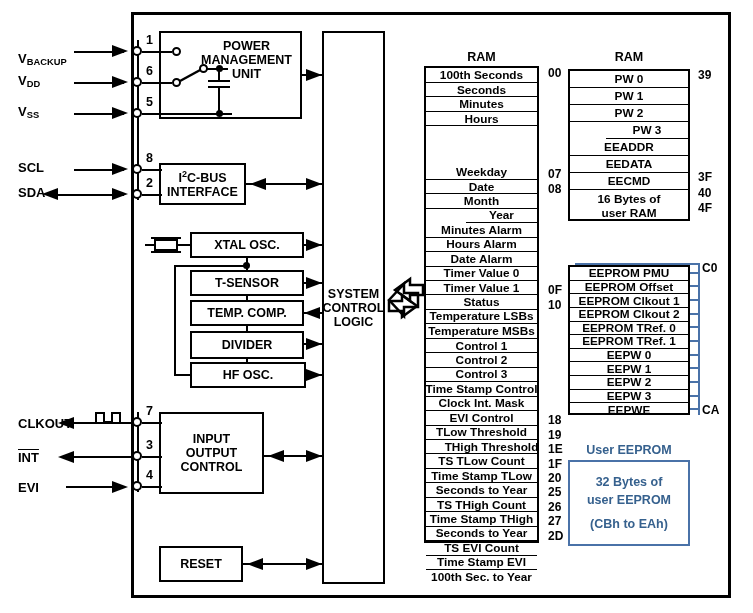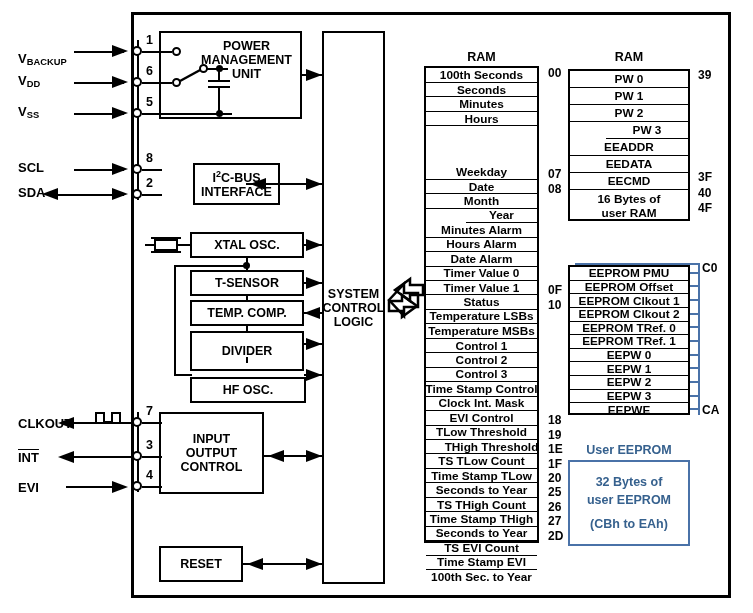--- a/index.html
+++ b/index.html
@@ -231,21 +231,21 @@
   <div class="h" style="left:208px;top:86px;width:22px;"></div>
   <div class="v" style="left:218px;top:86px;height:27px;"></div>
   <div class="h" style="left:142px;top:113px;width:90px;"></div>
   <div class="dot" style="left:216px;top:110px;"></div>
 
   <div class="h" style="left:302px;top:74px;width:20px;"></div>
   <svg class="ovl">
     <polygon points="306,69 322,75 306,81" fill="#000"></polygon>
   </svg>
 
-  <div class="blk" style="left:159px;top:163px;width:87px;height:42px;margin-left:34px;">
+  <div class="blk" style="left:159px;top:163px;width:87px;height:42px;">
     <div>
       <div>
         <span>I</span><sup style="font-size:0.72em;">2</sup><span>C-BUS</span>
       </div>
       <div>INTERFACE</div>
     </div>
   </div>
   <div class="h" style="left:142px;top:169px;width:20px;"></div>
   <div class="h" style="left:142px;top:194px;width:20px;"></div>
   <div class="h" style="left:246px;top:183px;width:76px;"></div>
@@ -264,24 +264,24 @@
 
   <div class="blk" style="left:190px;top:232px;width:114px;height:26px;">
       <span>XTAL OSC.</span>
     </div>
   <div class="blk" style="left:190px;top:270px;width:114px;height:26px;">
       <span>T-SENSOR</span>
     </div>
   <div class="blk" style="left:190px;top:300px;width:114px;height:26px;">
       <span>TEMP. COMP.</span>
     </div>
-  <div class="blk" style="left:190px;top:331px;width:114px;height:40px;">
+  <div class="blk" style="left:190px;top:331px;width:114px;height:28px;">
       <span>DIVIDER</span>
     </div>
-  <div class="blk" style="left:190px;top:377px;width:116px;height:26px;">
+  <div class="blk" style="left:190px;top:362px;width:116px;height:26px;">
       <span>HF OSC.</span>
     </div>
 
   <div class="v" style="left:246px;top:258px;height:13px;"></div>
   <div class="dot" style="left:243px;top:262px;"></div>
   <div class="v" style="left:246px;top:296px;height:5px;"></div>
   <div class="v" style="left:246px;top:326px;height:6px;"></div>
   <div class="v" style="left:246px;top:357px;height:6px;"></div>
 
   <div class="h" style="left:174px;top:374px;width:18px;"></div>

